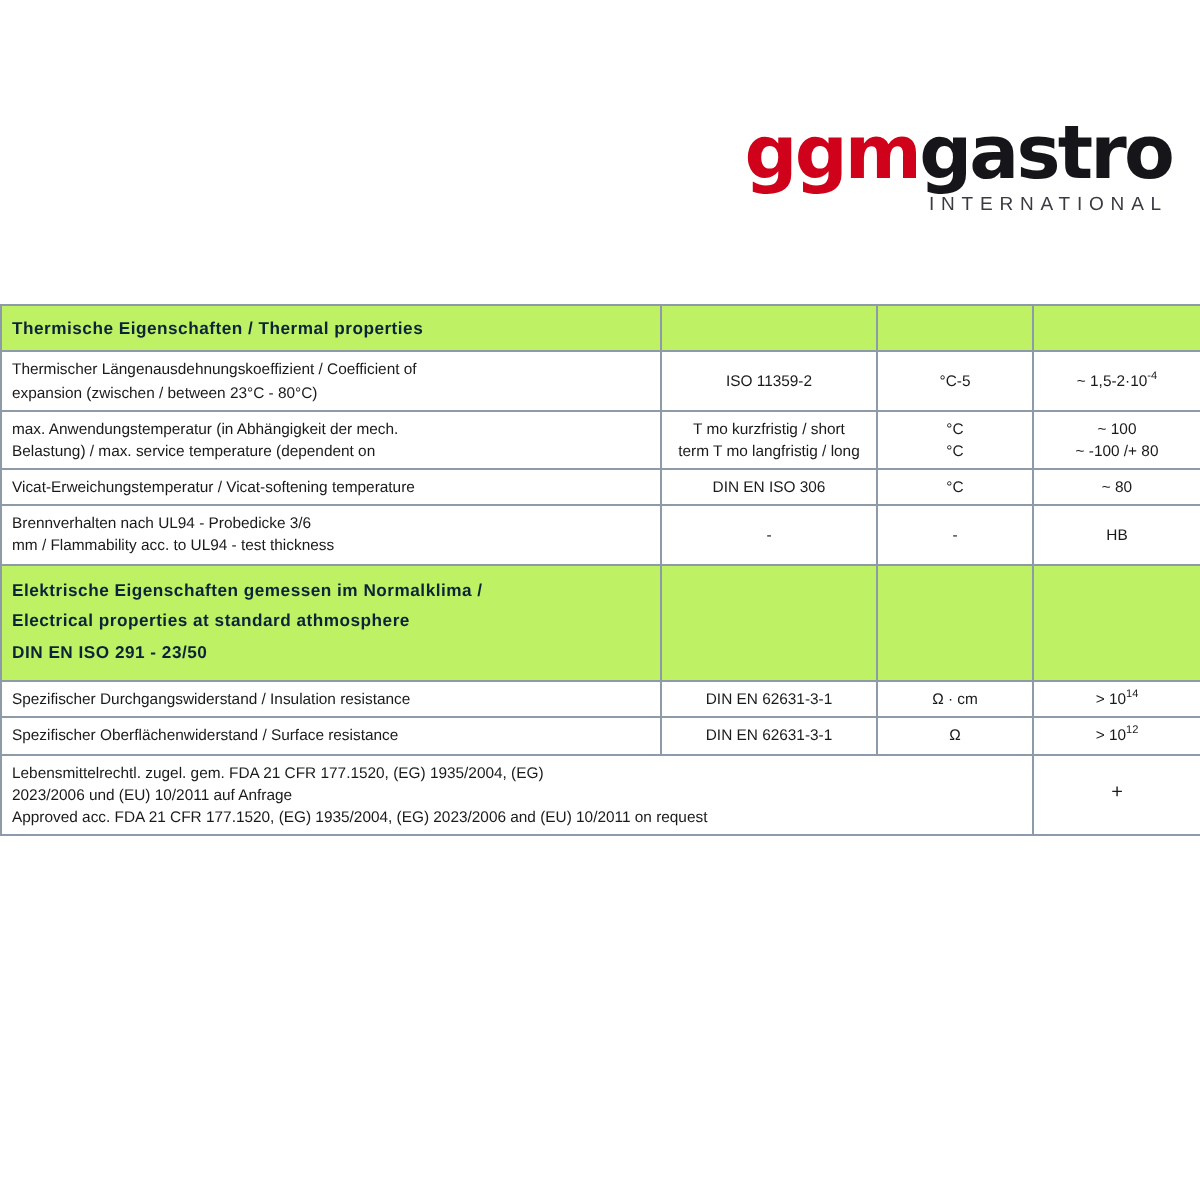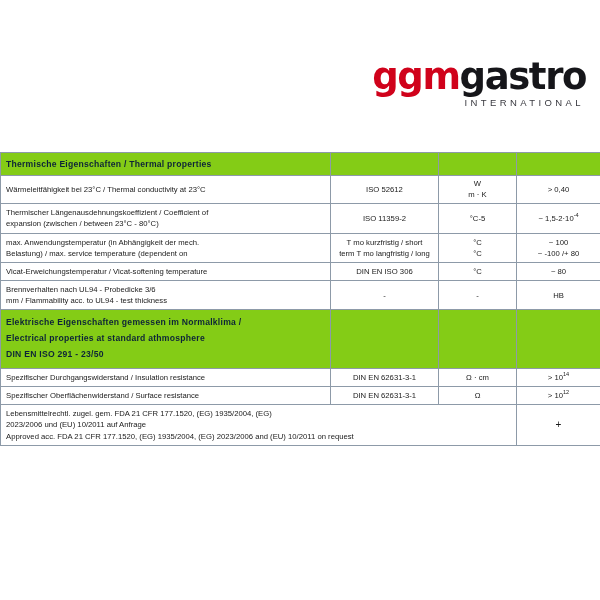--- a/index.html
+++ b/index.html
@@ -67,21 +67,21 @@
     vertical-align: middle;
     line-height: 1.45;
   }
 
   .col-prop  { width: 330px; }
   .col-std   { width: 108px; }
   .col-unit  { width: 78px;  }
   .col-val   { width: 84px;  }
 
   tr.section-row td {
-    background: #84cc16;
+    background: #bef264;
     font-weight: bold;
     color: #0d2438;
     font-size: 8.6px;
     letter-spacing: 0.25px;
     padding-top: 5px;
     padding-bottom: 5px;
   }
   tr.section-row td.tall { line-height: 1.85; }
 
   .c-center { text-align: center; }
@@ -131,31 +131,20 @@
     </colgroup>
     <tbody>
 
       <tr class="section-row">
         <td>Thermische Eigenschaften / Thermal properties</td>
         <td></td>
         <td></td>
         <td></td>
       </tr>
 
-      <tr>
-        <td>Wärmeleitfähigkeit bei 23°C / Thermal conductivity at 23°C</td>
-        <td class="c-center">ISO 52612</td>
-        <td class="c-center">
-          <span class="frac">
-            <span class="num">W</span>
-            <span class="den">m · K</span>
-          </span>
-        </td>
-        <td class="c-center">&gt; 0,40</td>
-      </tr>
 
       <tr>
         <td class="twoline">
           <span>Thermischer Längenausdehnungskoeffizient /  Coefficient of</span><br>
           <span>expansion (zwischen / between 23°C - 80°C)</span>
         </td>
         <td class="c-center">ISO 11359-2</td>
         <td class="c-center">°C-5</td>
         <td class="c-center nowrapline">
           <span>~ 1,5-2·10</span><sup>-4</sup>

